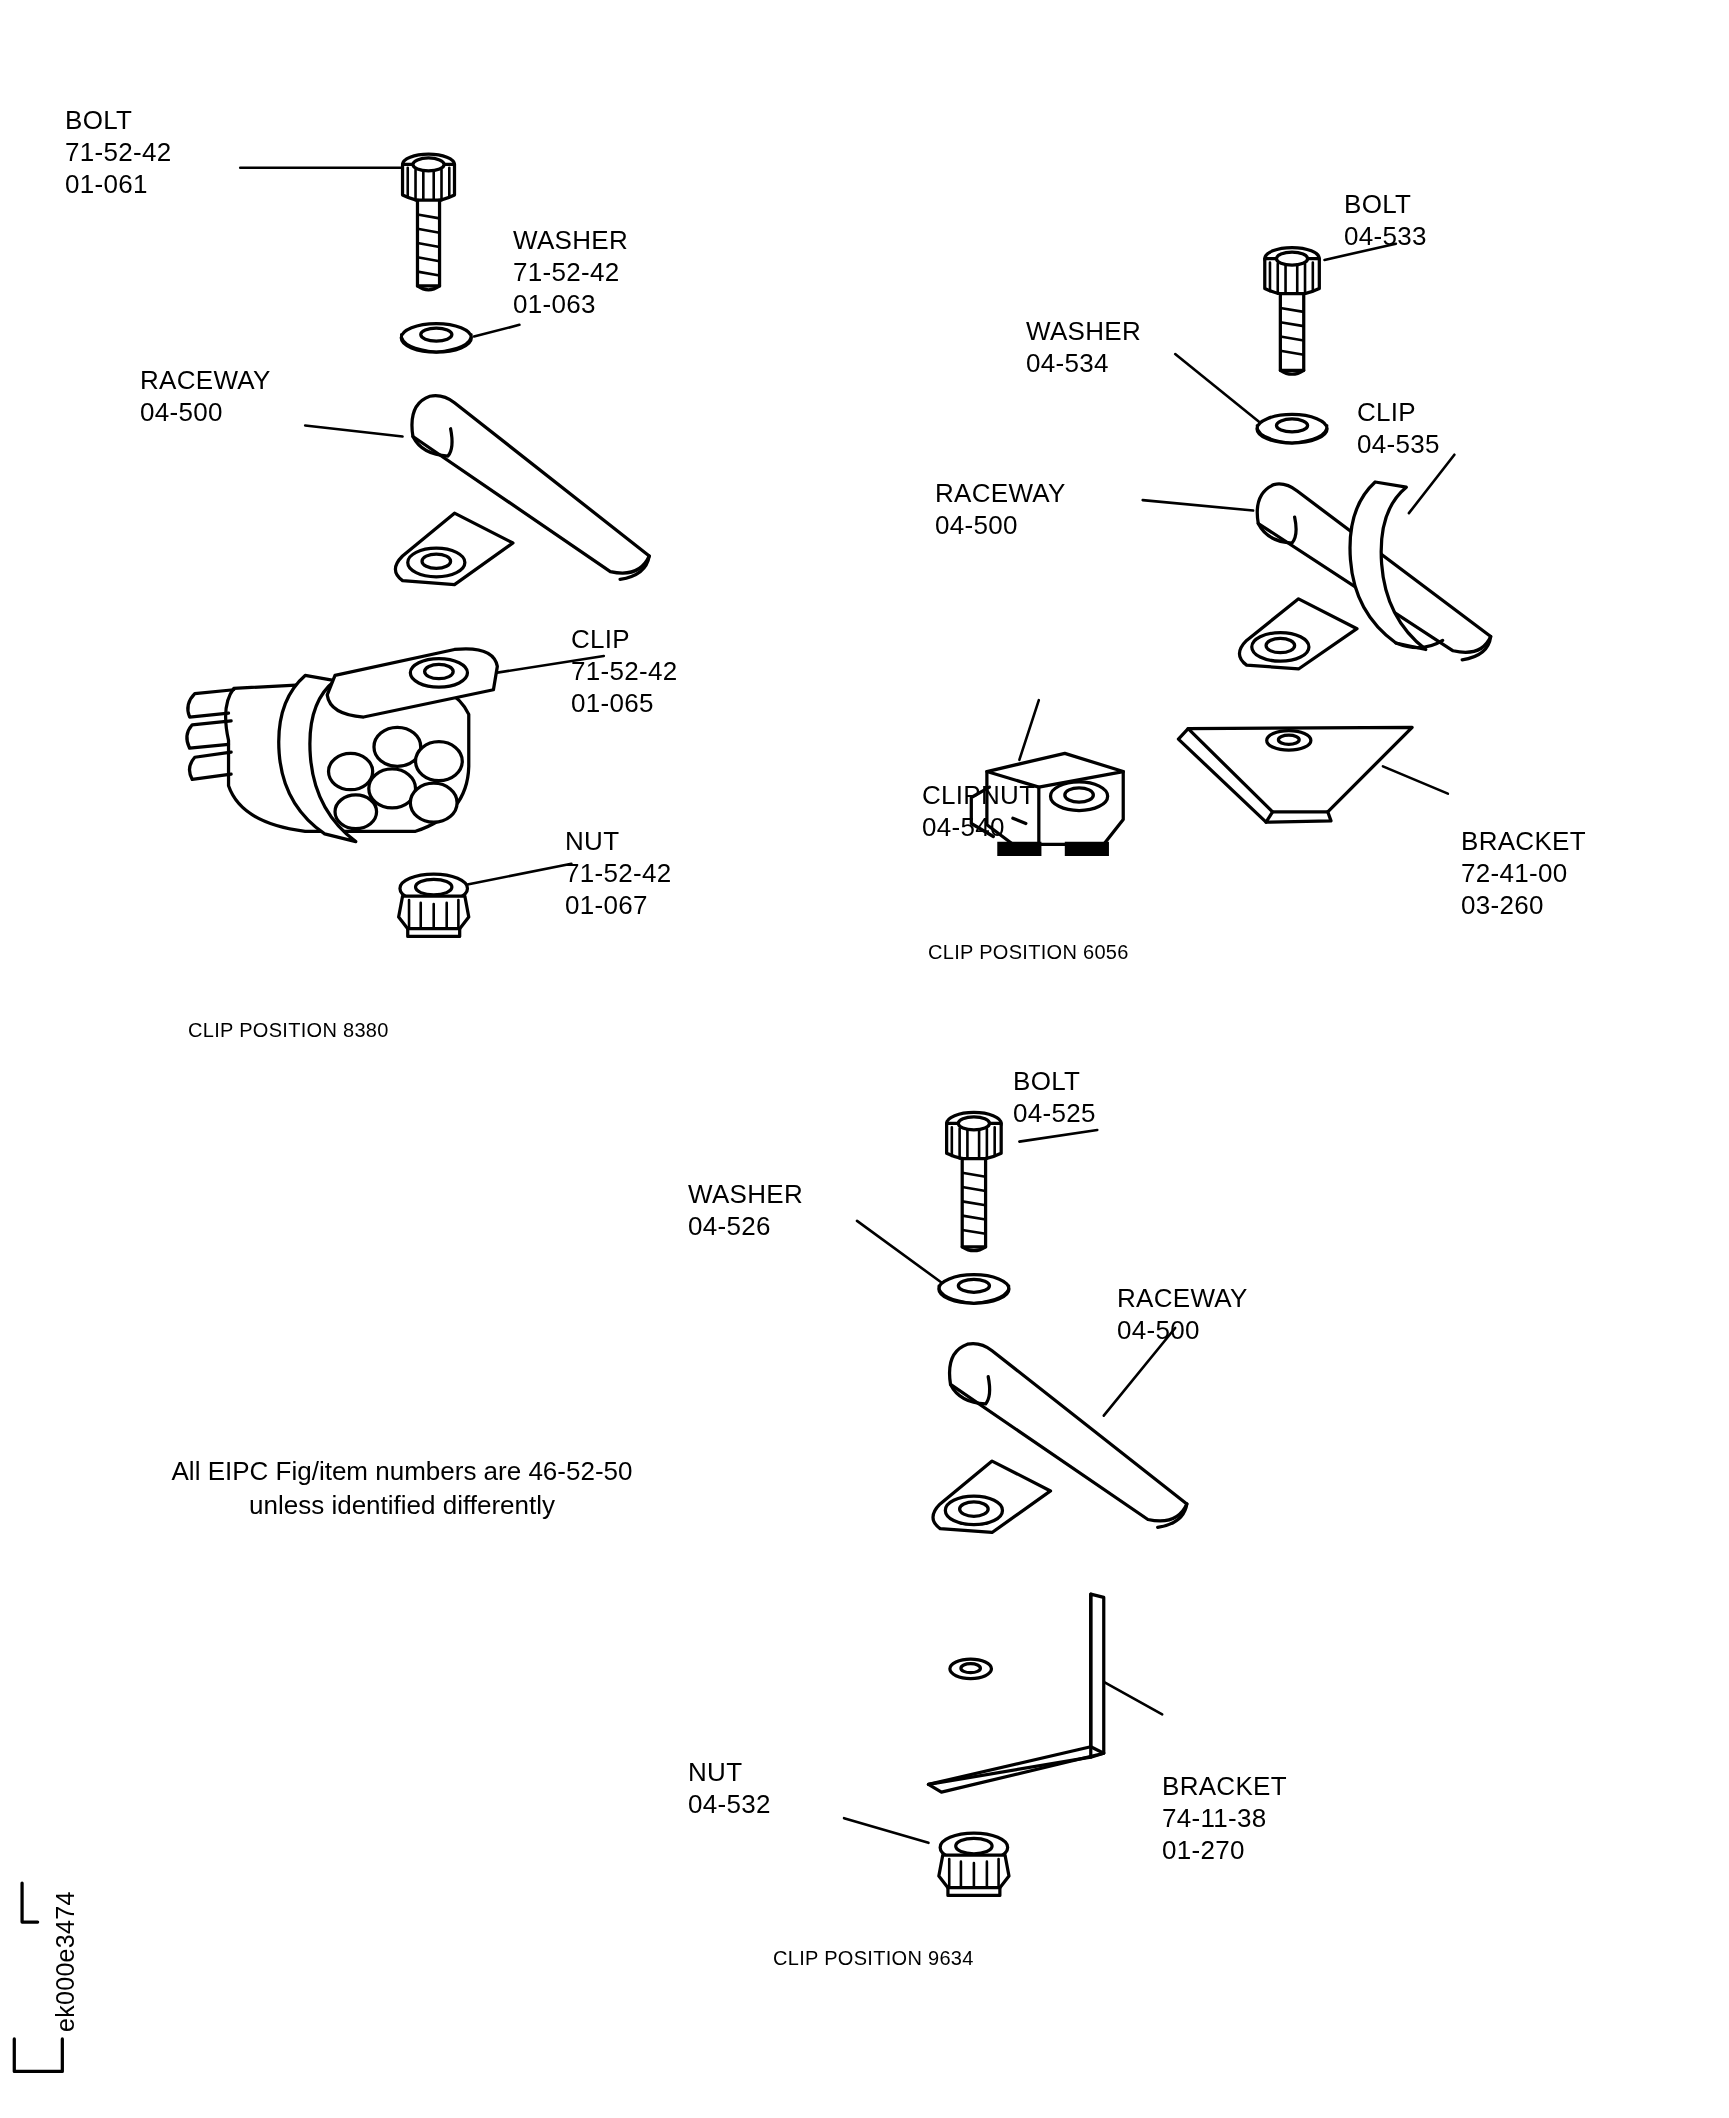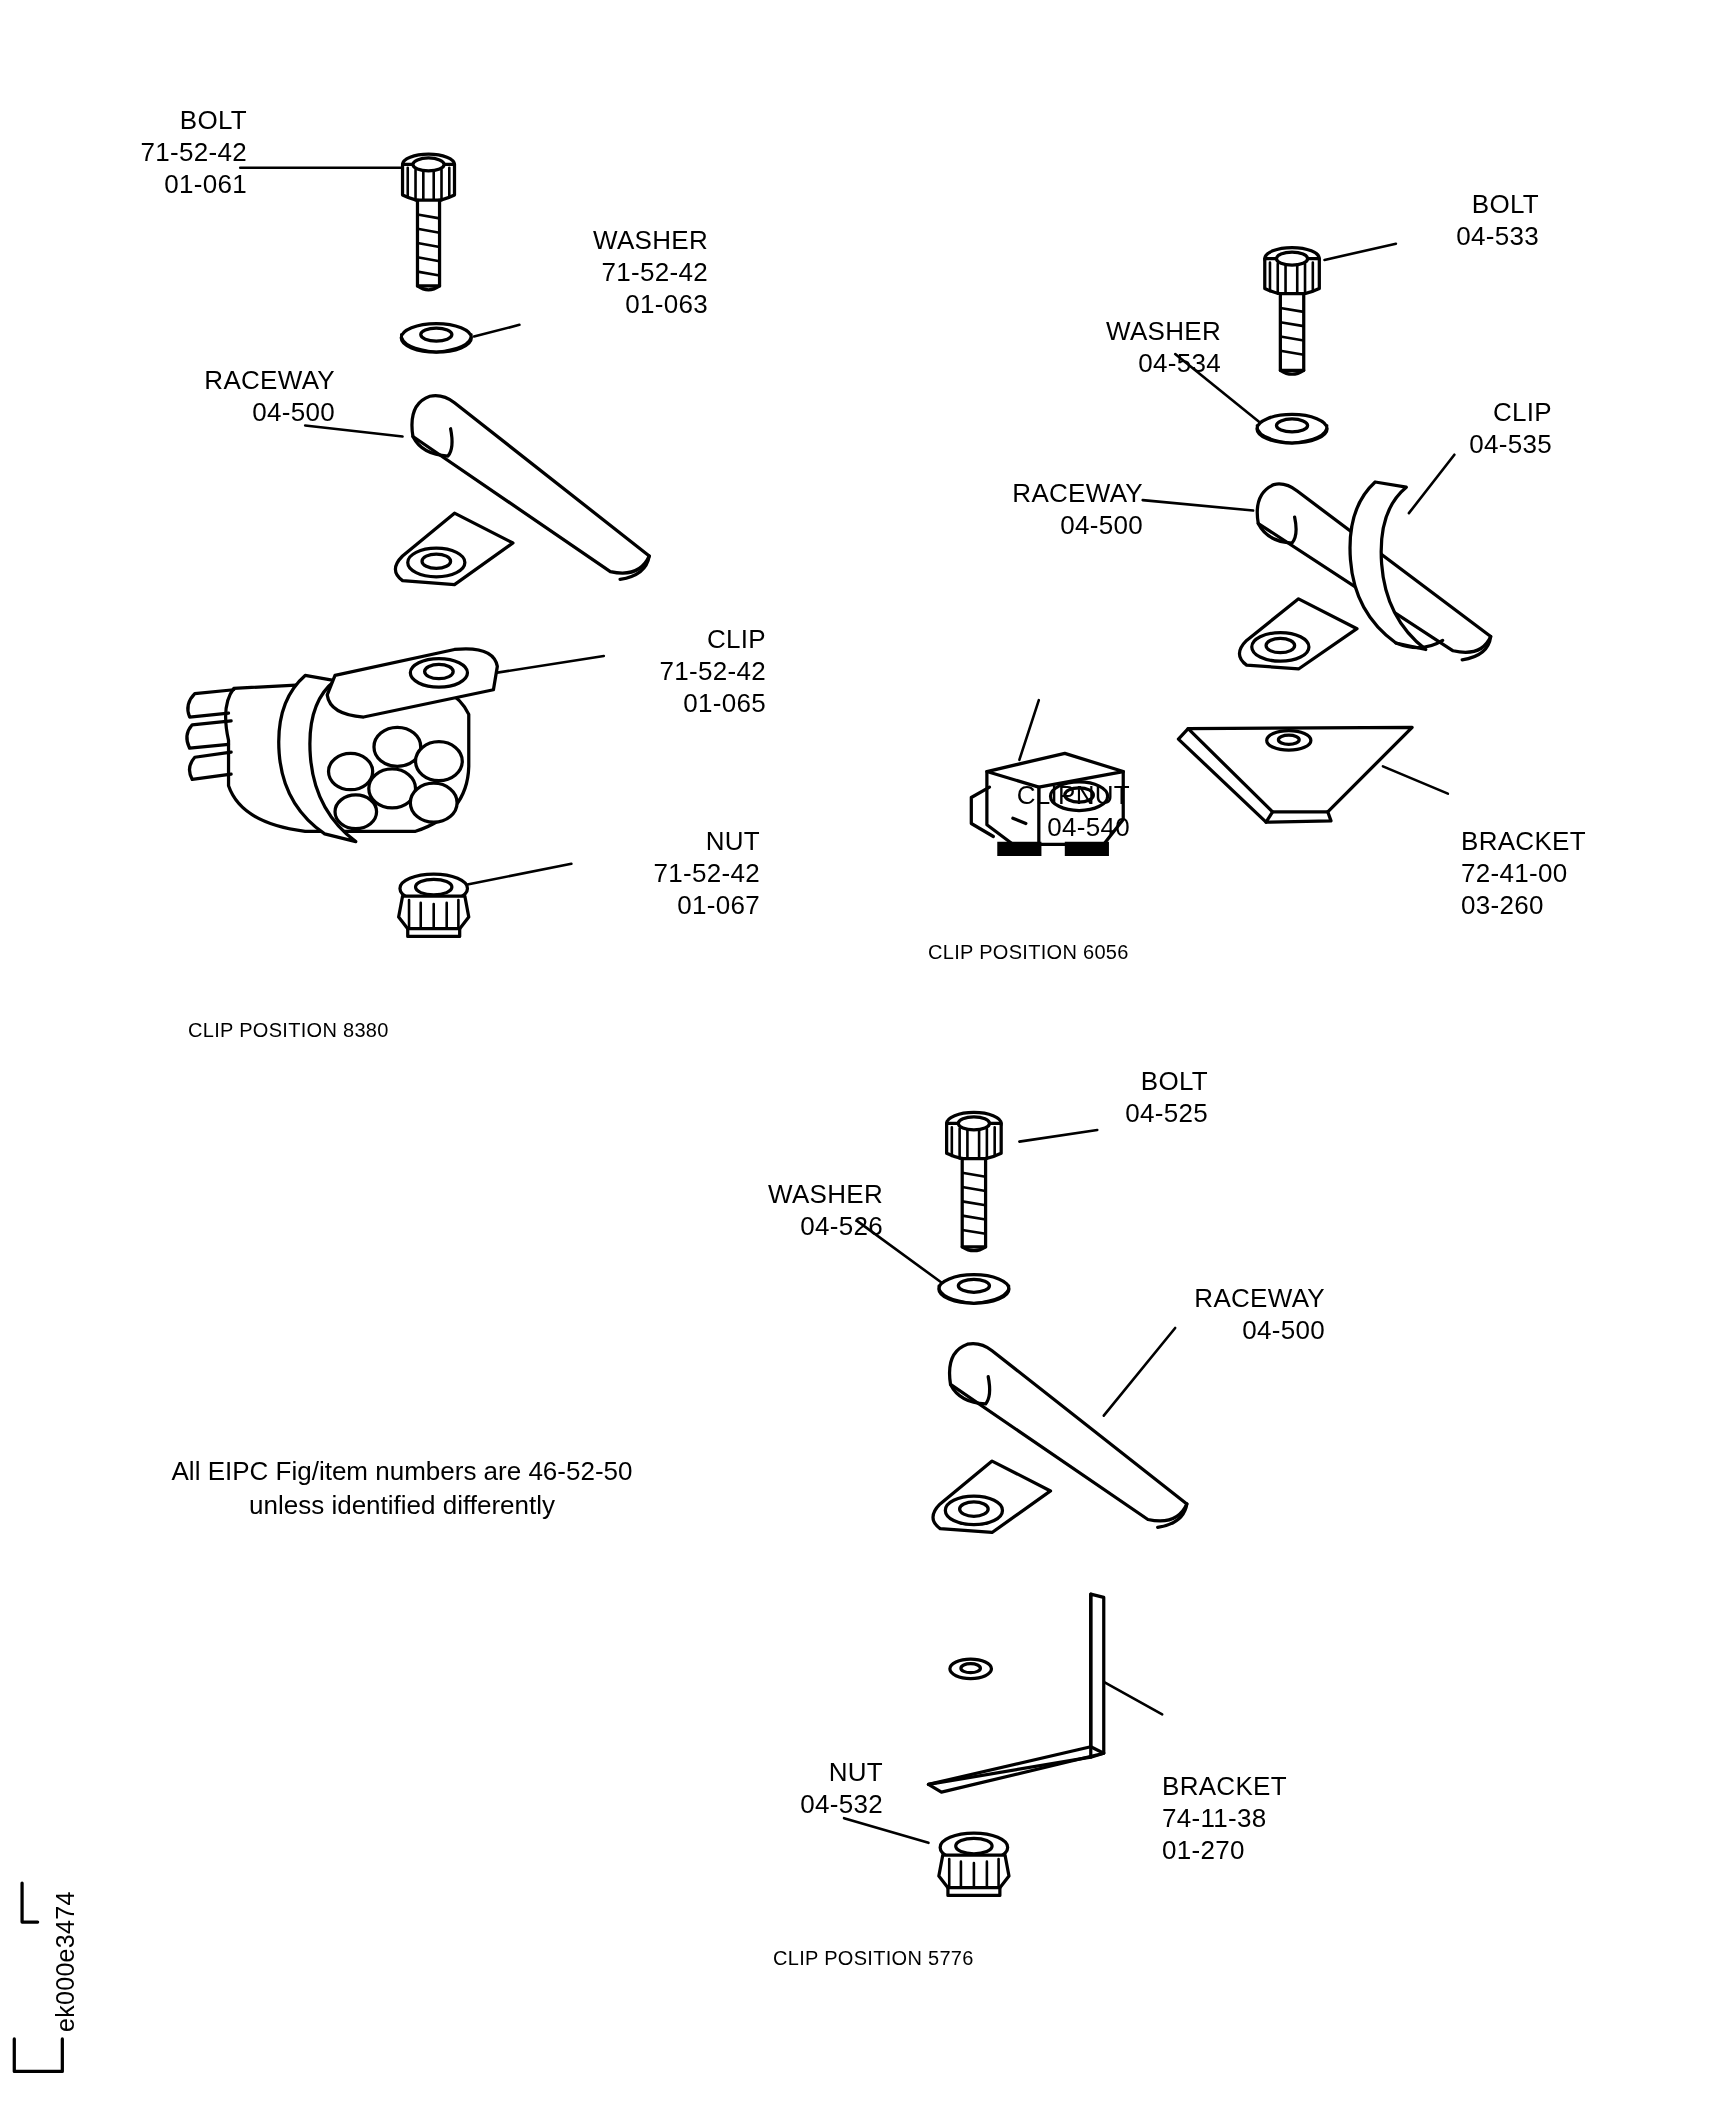--- a/index.html
+++ b/index.html
@@ -23,21 +23,21 @@
   }
   .lbl {
     position: absolute;
     font-family: "Liberation Sans", sans-serif;
     font-size: 26px;
     line-height: 32px;
     letter-spacing: 0.3px;
     white-space: pre;
     color: #000;
   }
-  .lbl.c { text-align: right; }
+  .lbl.c { text-align: left; }
   .lbl.l { text-align: left; margin-top: 46px; }
   .caption {
     position: absolute;
     font-size: 20px;
     line-height: 34px;
     letter-spacing: 0.3px;
     white-space: pre;
   }
   .note {
     position: absolute;
@@ -326,21 +326,21 @@
   <div class="lbl c" style="left:1117px; top:1282px; width:208px;">RACEWAY
 04-500</div>
 
   <div class="lbl c" style="left:688px; top:1756px; width:195px;">NUT
 04-532</div>
 
   <div class="lbl l" style="left:1162px; top:1724px; width:214px;">BRACKET
 74-11-38
 01-270</div>
 
-  <div class="caption" style="left:773px; top:1941px; width:506px;">CLIP POSITION 5776</div>
+  <div class="caption" style="left:773px; top:1941px; width:506px;">CLIP POSITION 9634</div>
 
   <div class="note" style="left:97px; top:1454px; width:610px;">All EIPC Fig/item numbers are 46-52-50
 unless identified differently</div>
 
   <div class="sidecode" style="left:51px; top:2032px;">ek000e3474</div>
 
 </div>
 
 
 </body></html>

